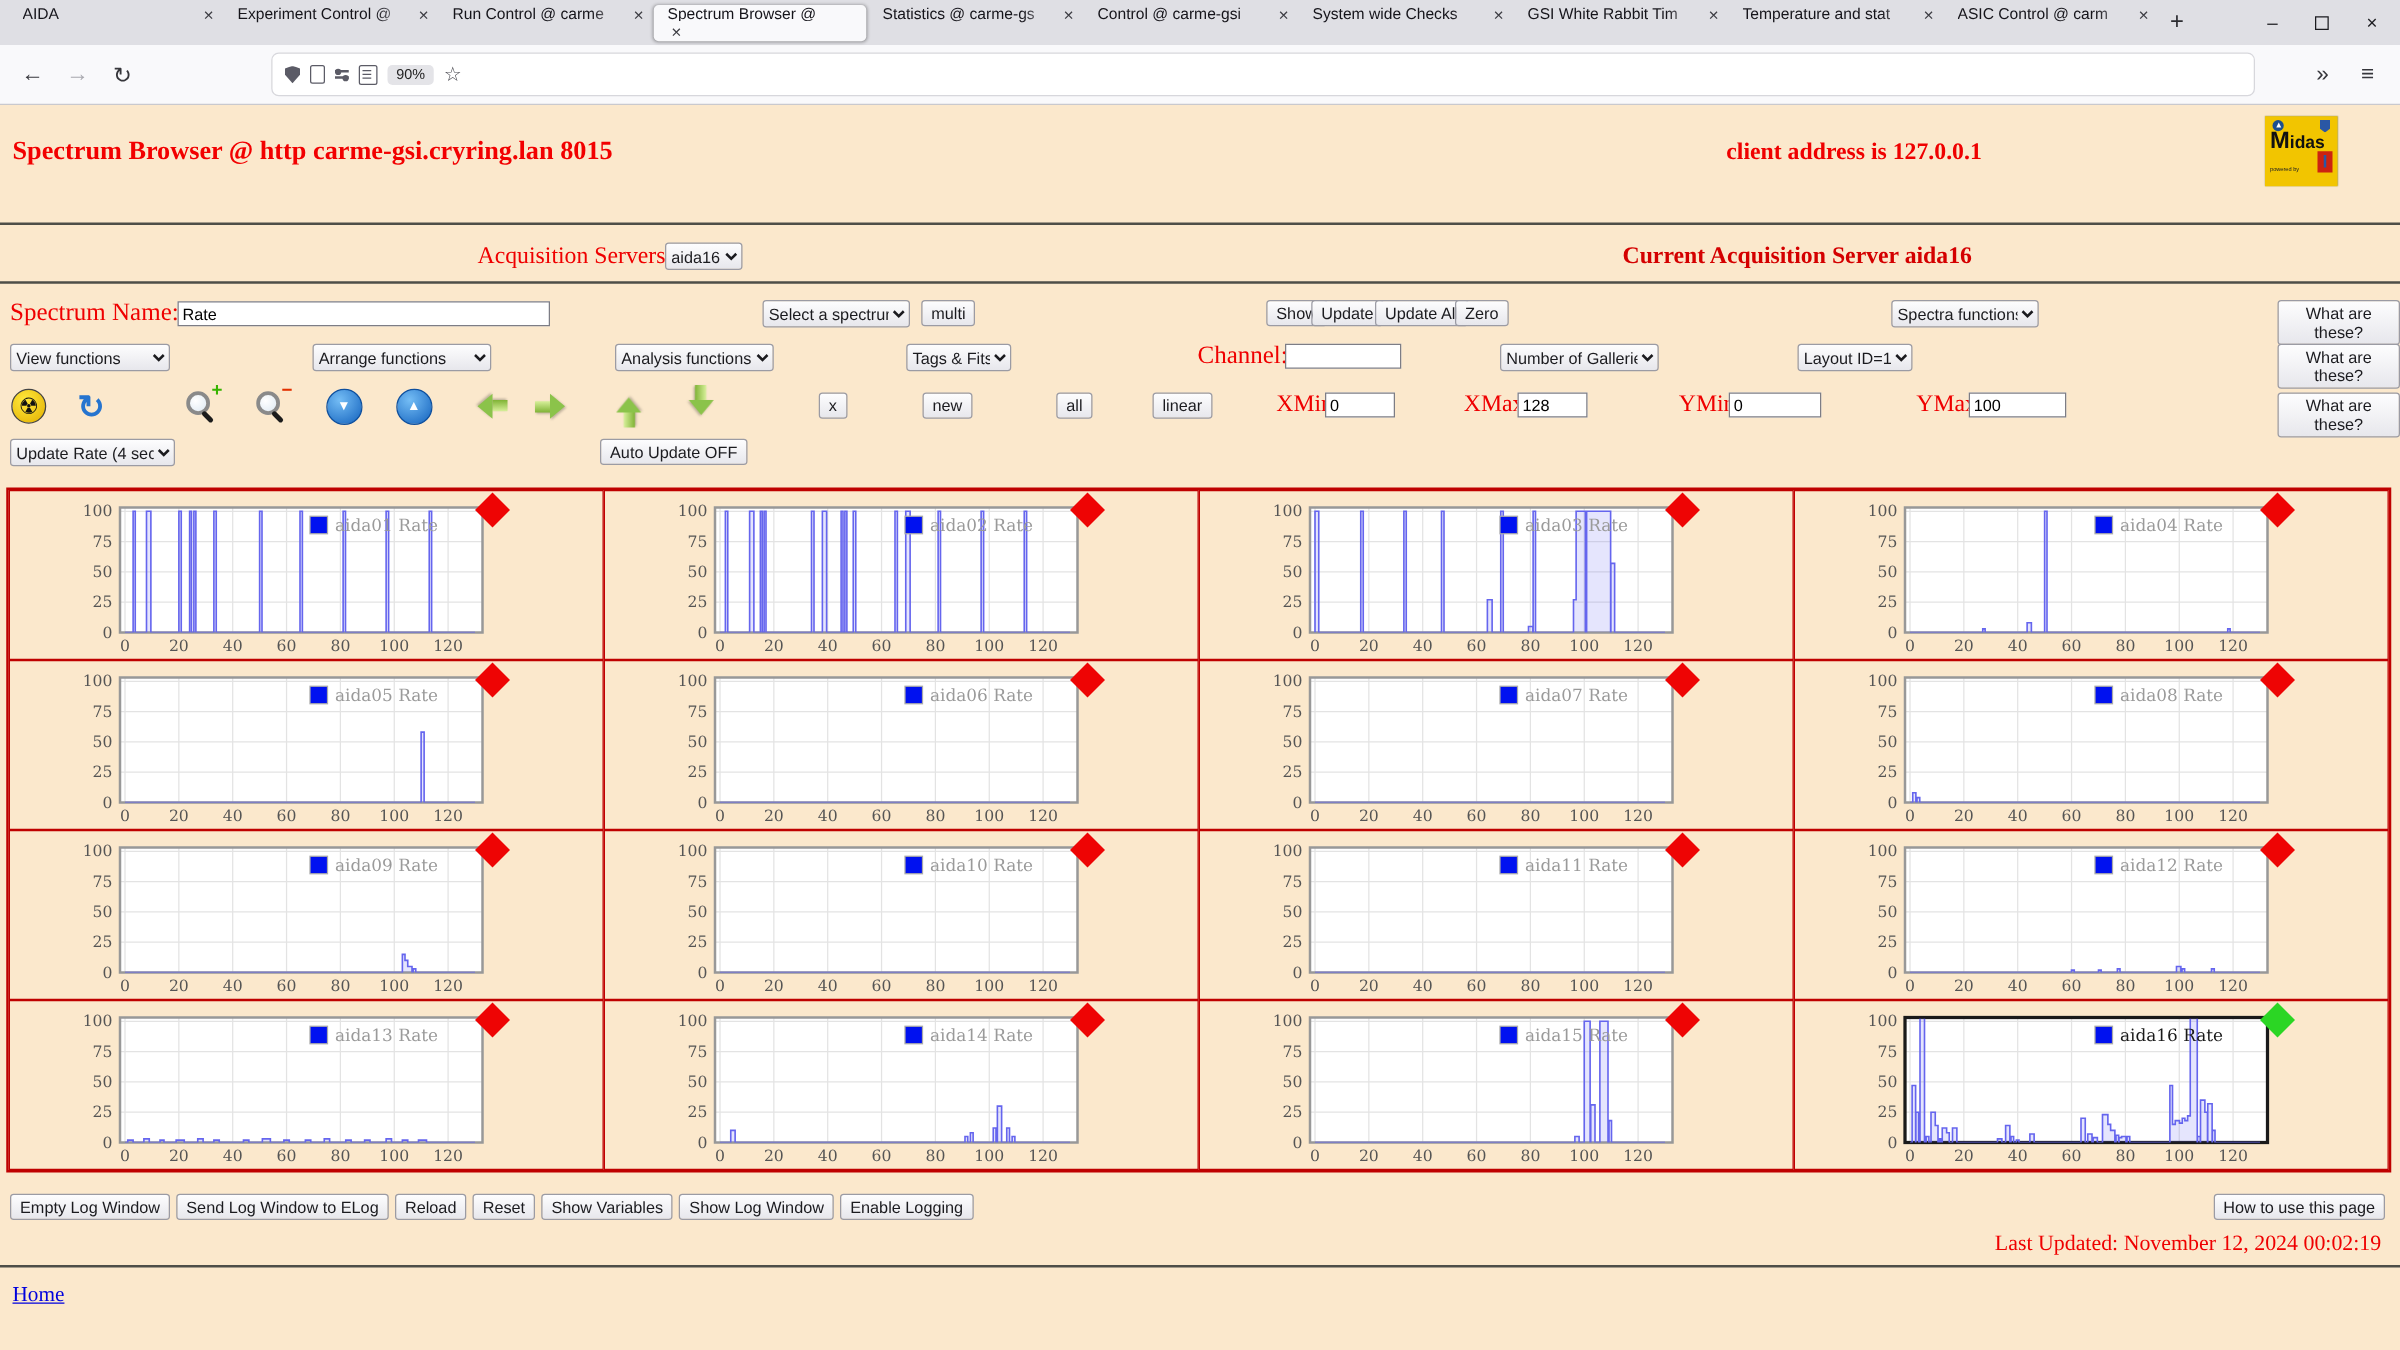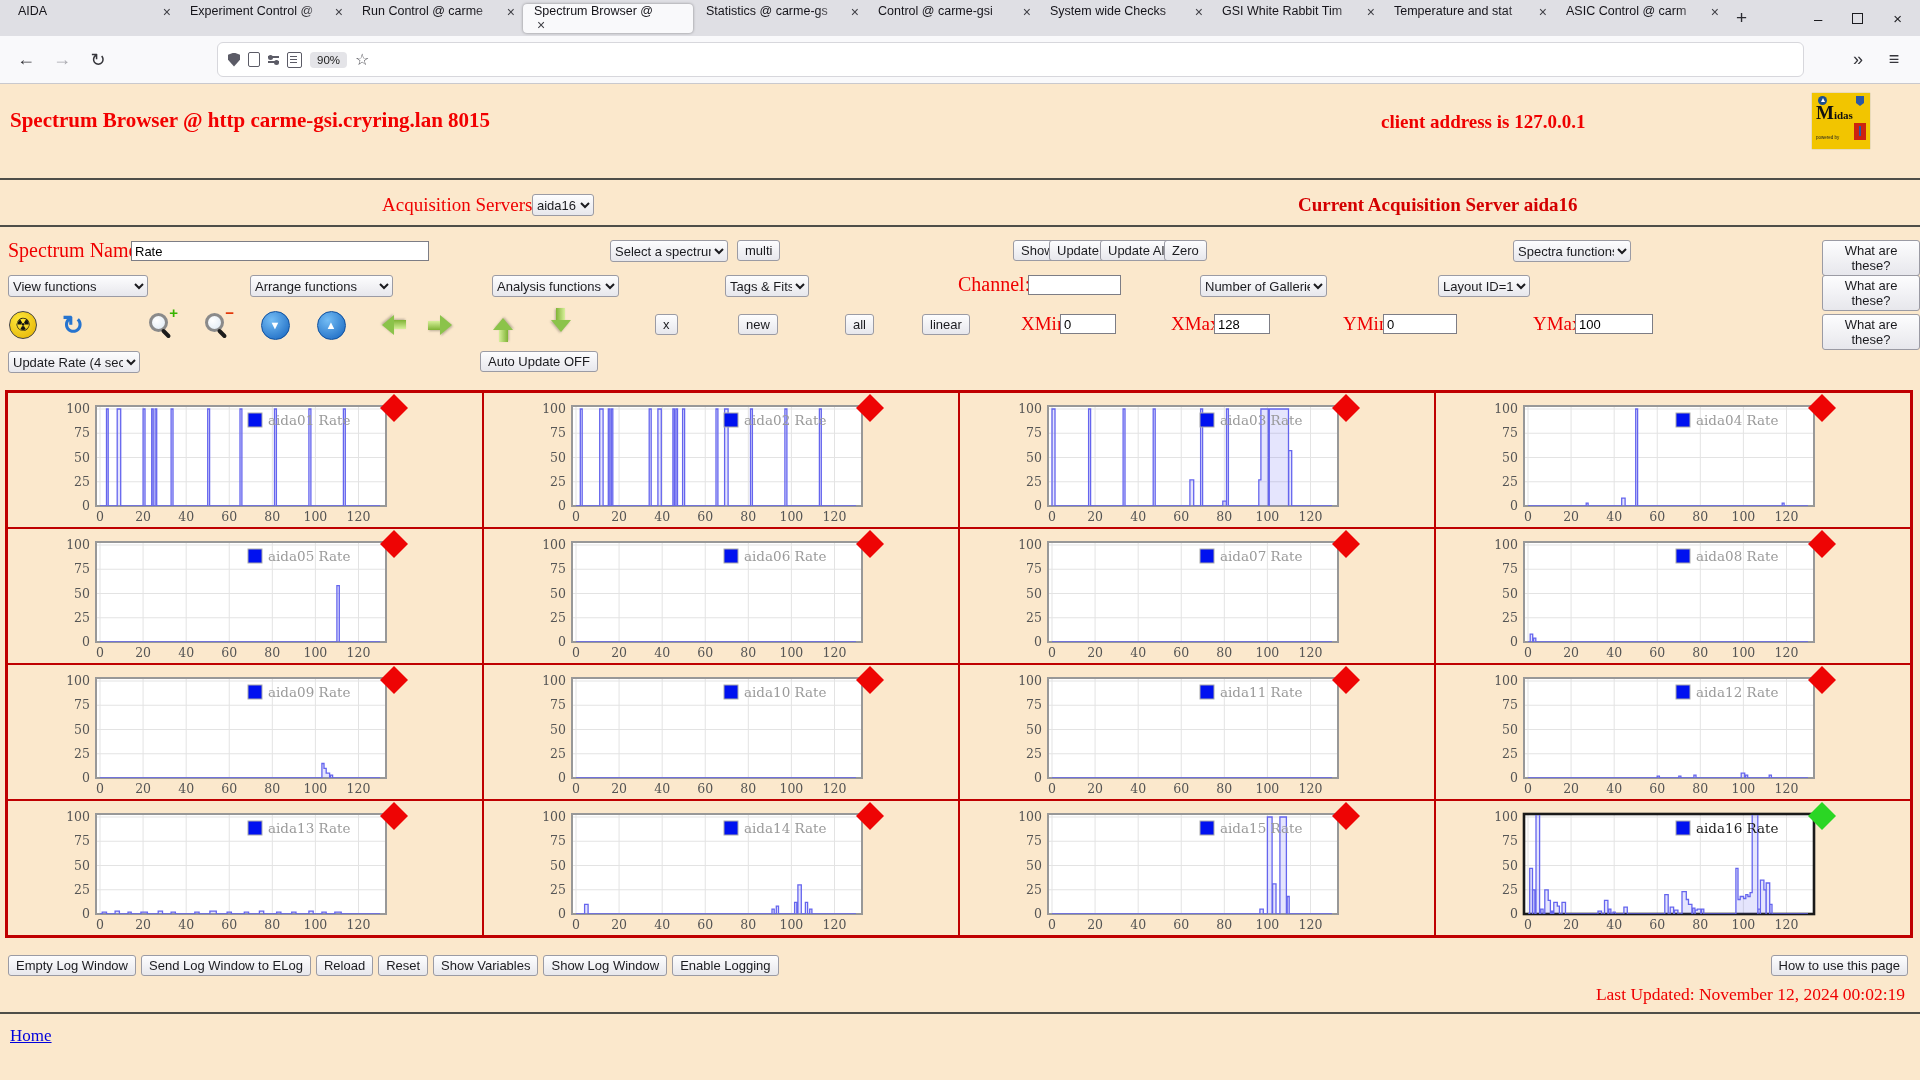--- a/index.html
+++ b/index.html
@@ -42,21 +42,21 @@
   .page-title{position:absolute;left:10px;top:24px;font-family:"Liberation Serif",serif;
        font-weight:bold;font-size:21px;color:#f20000;}
   .client-addr{position:absolute;left:1381px;top:27px;font-family:"Liberation Serif",serif;
        font-weight:bold;font-size:19px;color:#ef0000;}
   .midas{position:absolute;left:1812px;top:9px;width:58px;height:56px;background:#f2c500;
        box-shadow:0 0 1px #996;padding:2px;box-sizing:border-box;}
   .midas .emblems{display:flex;justify-content:space-between;padding:1px 4px;}
   .midas .emb1{width:9px;height:9px;border-radius:50%;background:#1d4f8f;position:relative;}
   .midas .emb1:after{content:"";position:absolute;left:2.5px;top:2px;border-left:2px solid transparent;border-right:2px solid transparent;border-bottom:4px solid #fff;}
   .midas .emb2{width:8px;height:10px;background:#2a57a5;clip-path:polygon(0 0,100% 0,100% 70%,50% 100%,0 70%);}
-  .midas-name{font-family:Liberation Serif, serif;font-weight:bold;color:#111;font-size:11px;line-height:11px;padding-left:2px;}
+  .midas-name{font-family:Liberation Sans, sans-serif;font-weight:bold;color:#111;font-size:14px;line-height:11px;padding-left:2px;}
   .midas-name::first-letter{font-size:19px;}
   .midas .bottom{display:flex;align-items:flex-end;justify-content:space-between;padding:2px 2px 0 2px;}
   .midas .pby{font-size:4.5px;color:#222;}
   .midas .psi{width:12px;height:17px;background:#cc2310;position:relative;}
   .midas .psi:after{content:"";position:absolute;left:5px;top:3px;width:2px;height:10px;background:#2a57a5;}
   .hr{position:absolute;left:0;width:1920px;height:0;border-top:2px solid #4e4e48;}
   .abs{position:absolute;}
   .lbl19{font-family:"Liberation Serif",serif;font-size:19px;color:#ef0000;}
   .lbl20{font-family:"Liberation Serif",serif;font-size:20px;color:#ef0000;}
   .cur-acq{font-family:"Liberation Serif",serif;font-size:19px;font-weight:bold;color:#d40000;}
@@ -188,31 +188,31 @@
   <div class="hr" style="top:94px"></div>
 
   <div class="abs lbl19" style="left:382px;top:110px">Acquisition Servers</div>
   <select class="abs" style="left:532px;top:110px;width:62px">
     <option>aida16</option>
   </select>
   <div class="abs cur-acq" style="left:1298px;top:110px">Current Acquisition Server aida16</div>
   <div class="hr" style="top:141px"></div>
 
   <div class="abs lbl20" style="left:8px;top:155px">Spectrum Name:</div>
-  <input type="text" class="abs" style="left: 131px; top: 157px; width: 290px;" value="Rate">
+  <input type="text" class="abs" style="left: 142px; top: 157px; width: 290px;" value="Rate">
   <select class="abs" style="left:610px;top:156px;width:118px"><option>Select a spectrum</option></select>
   <button class="abs" style="left:737px;top:156px">multi</button>
   <button class="abs" style="left:1013px;top:156px">Show</button>
   <button class="abs" style="left:1049px;top:156px">Update</button>
   <button class="abs" style="left:1100px;top:156px">Update All</button>
   <button class="abs" style="left:1164px;top:156px">Zero</button>
   <select class="abs" style="left:1513px;top:156px;width:118px"><option>Spectra functions</option></select>
   <button class="abs" style="left:1822px;top:156px">What are these?</button>
 
-  <select class="abs" style="left:8px;top:191px;width:140px"><option>View functions</option></select>
+  <select class="abs" style="left:8px;top:191px;width:128px"><option>View functions</option></select>
   <select class="abs" style="left:250px;top:191px;width:143px"><option>Arrange functions</option></select>
   <select class="abs" style="left:492px;top:191px;width:127px"><option>Analysis functions</option></select>
   <select class="abs" style="left:725px;top:191px;width:84px"><option>Tags &amp; Fits</option></select>
   <div class="abs lbl20" style="left:958px;top:189px">Channel:</div>
   <input type="text" class="abs" style="left: 1028px; top: 191px; width: 85px;" value="">
   <select class="abs" style="left:1200px;top:191px;width:127px"><option>Number of Galleries</option></select>
   <select class="abs" style="left:1438px;top:191px;width:92px"><option>Layout ID=1</option></select>
   <button class="abs" style="left:1822px;top:191px">What are these?</button>
 
   <span class="ico" style="left:6px;top:224px">

